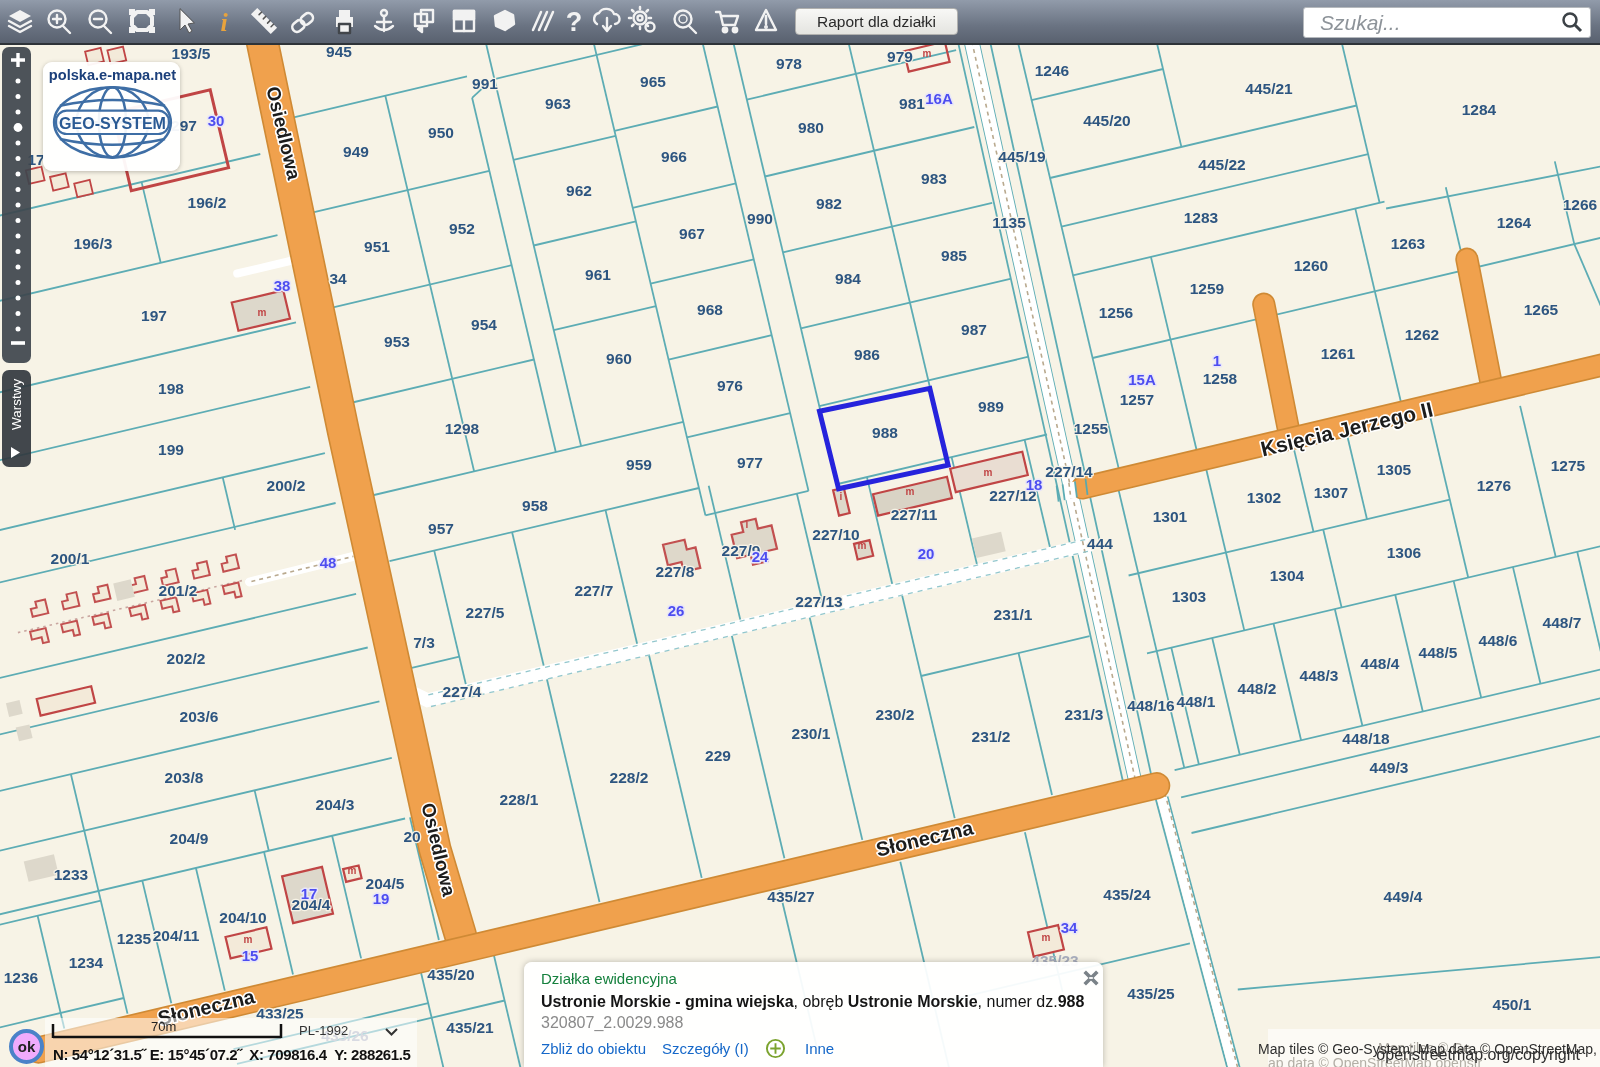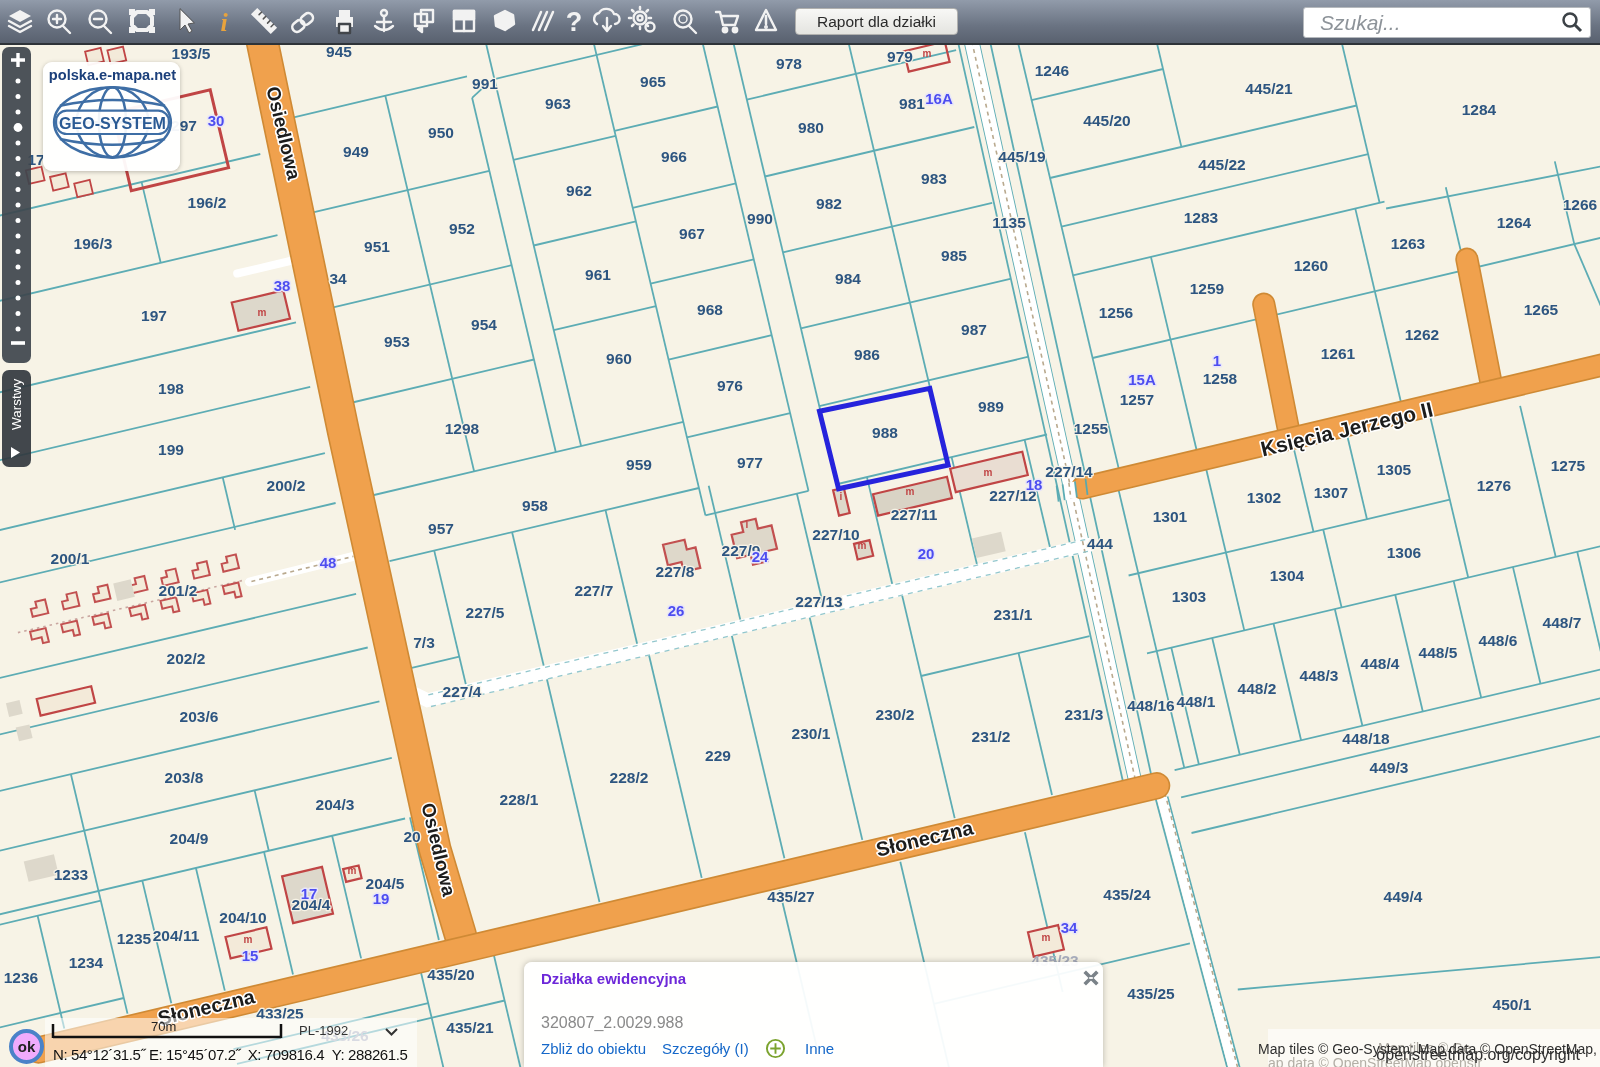--- a/index.html
+++ b/index.html
@@ -489,24 +489,25 @@
       <rect x="11" y="48" width="116" height="24" fill="none" stroke="#3e6ea5" stroke-width="2.2" rx="11"></rect>
       <text x="69" y="67" text-anchor="middle" font-size="16.5" font-weight="bold" fill="#2a5a94" font-family="Liberation Sans,sans-serif">GEO-SYSTEM</text>
     </svg>
 <div class="abs" style="left:45px;top:1018px;width:372px;height:49px;background:rgba(255,255,255,0.55);"></div>
 <svg class="abs" style="left:45px;top:1010px" width="380" height="57" viewBox="0 0 380 57">
       <path d="M8 14 V28 M236 14 V28 M8 27 H236" stroke="#111" stroke-width="2.5" fill="none"></path>
       <text x="106" y="21" font-size="13" fill="#222" font-family="Liberation Sans,sans-serif">70m</text>
       <text x="254" y="25" font-size="13" fill="#333" font-family="Liberation Sans,sans-serif">PL-1992</text>
       <path d="M341 19 l5.5 5.5 l5.5 -5.5" stroke="#333" stroke-width="2" fill="none"></path>
     </svg>
-<div class="abs" style="left:53px;top:1046px;font-size:15px;letter-spacing:-0.4px;font-weight:normal;color:#111;">N: 54°12´31.5˝&nbsp;E: 15°45´07.2˝&nbsp;&nbsp;X: 709816.4&nbsp;&nbsp;Y: 288261.5</div>
+<div class="abs" style="left:53px;top:1046px;font-size:15px;letter-spacing:-0.4px;font-weight:bold;color:#111;">N: 54°12´31.5˝&nbsp;E: 15°45´07.2˝&nbsp;&nbsp;X: 709816.4&nbsp;&nbsp;Y: 288261.5</div>
 <div class="abs" style="left:9px;top:1029px;width:27px;height:27px;background:#f0abfc;border:4px solid #4a82c8;border-radius:50%;color:#222;font-size:15px;font-weight:bold;text-align:center;line-height:27px;">ok</div>
 <div class="abs" style="left:524px;top:962px;width:579px;height:105px;background:rgba(255,255,255,0.94);border-radius:8px 8px 0 0;box-shadow:0 0 6px rgba(0,0,0,0.25);"></div>
-<div class="abs" style="left:541px;top:970px;font-size:15px;color:#6d28d9;font-weight:bold;">Działka ewidencyjna</div>
+<div class="abs" style="left:541px;top:970px;font-size:15px;color:#15803d;">Działka ewidencyjna</div>
+<div class="abs" style="left:541px;top:993px;font-size:16px;color:#151515;"><b>Ustronie Morskie - gmina wiejska</b>, obręb <b>Ustronie Morskie</b>, numer dz.<b>988</b></div>
 <div class="abs" style="left:541px;top:1014px;font-size:16px;color:#8a8a8a;">320807_2.0029.988</div>
 <div class="abs" style="left:541px;top:1040px;font-size:15px;color:#1668c9;">Zbliż do obiektu</div>
 <div class="abs" style="left:662px;top:1040px;font-size:15px;color:#1668c9;">Szczegóły (I)</div>
 <svg class="abs" style="left:765px;top:1038px" width="21" height="21" viewBox="0 0 22 22">
       <circle cx="11" cy="11" r="9" fill="none" stroke="#7ba32e" stroke-width="2"></circle>
       <path d="M11 5.5 V16.5 M5.5 11 H16.5" stroke="#7ba32e" stroke-width="2"></path>
     </svg>
 <div class="abs" style="left:805px;top:1040px;font-size:15px;color:#1668c9;">Inne</div>
 <svg class="abs" style="left:1082px;top:969px" width="18" height="18" viewBox="0 0 20 20">
       <path d="M3 3 L17 17 M17 3 L3 17" stroke="#7a8288" stroke-width="4"></path>

